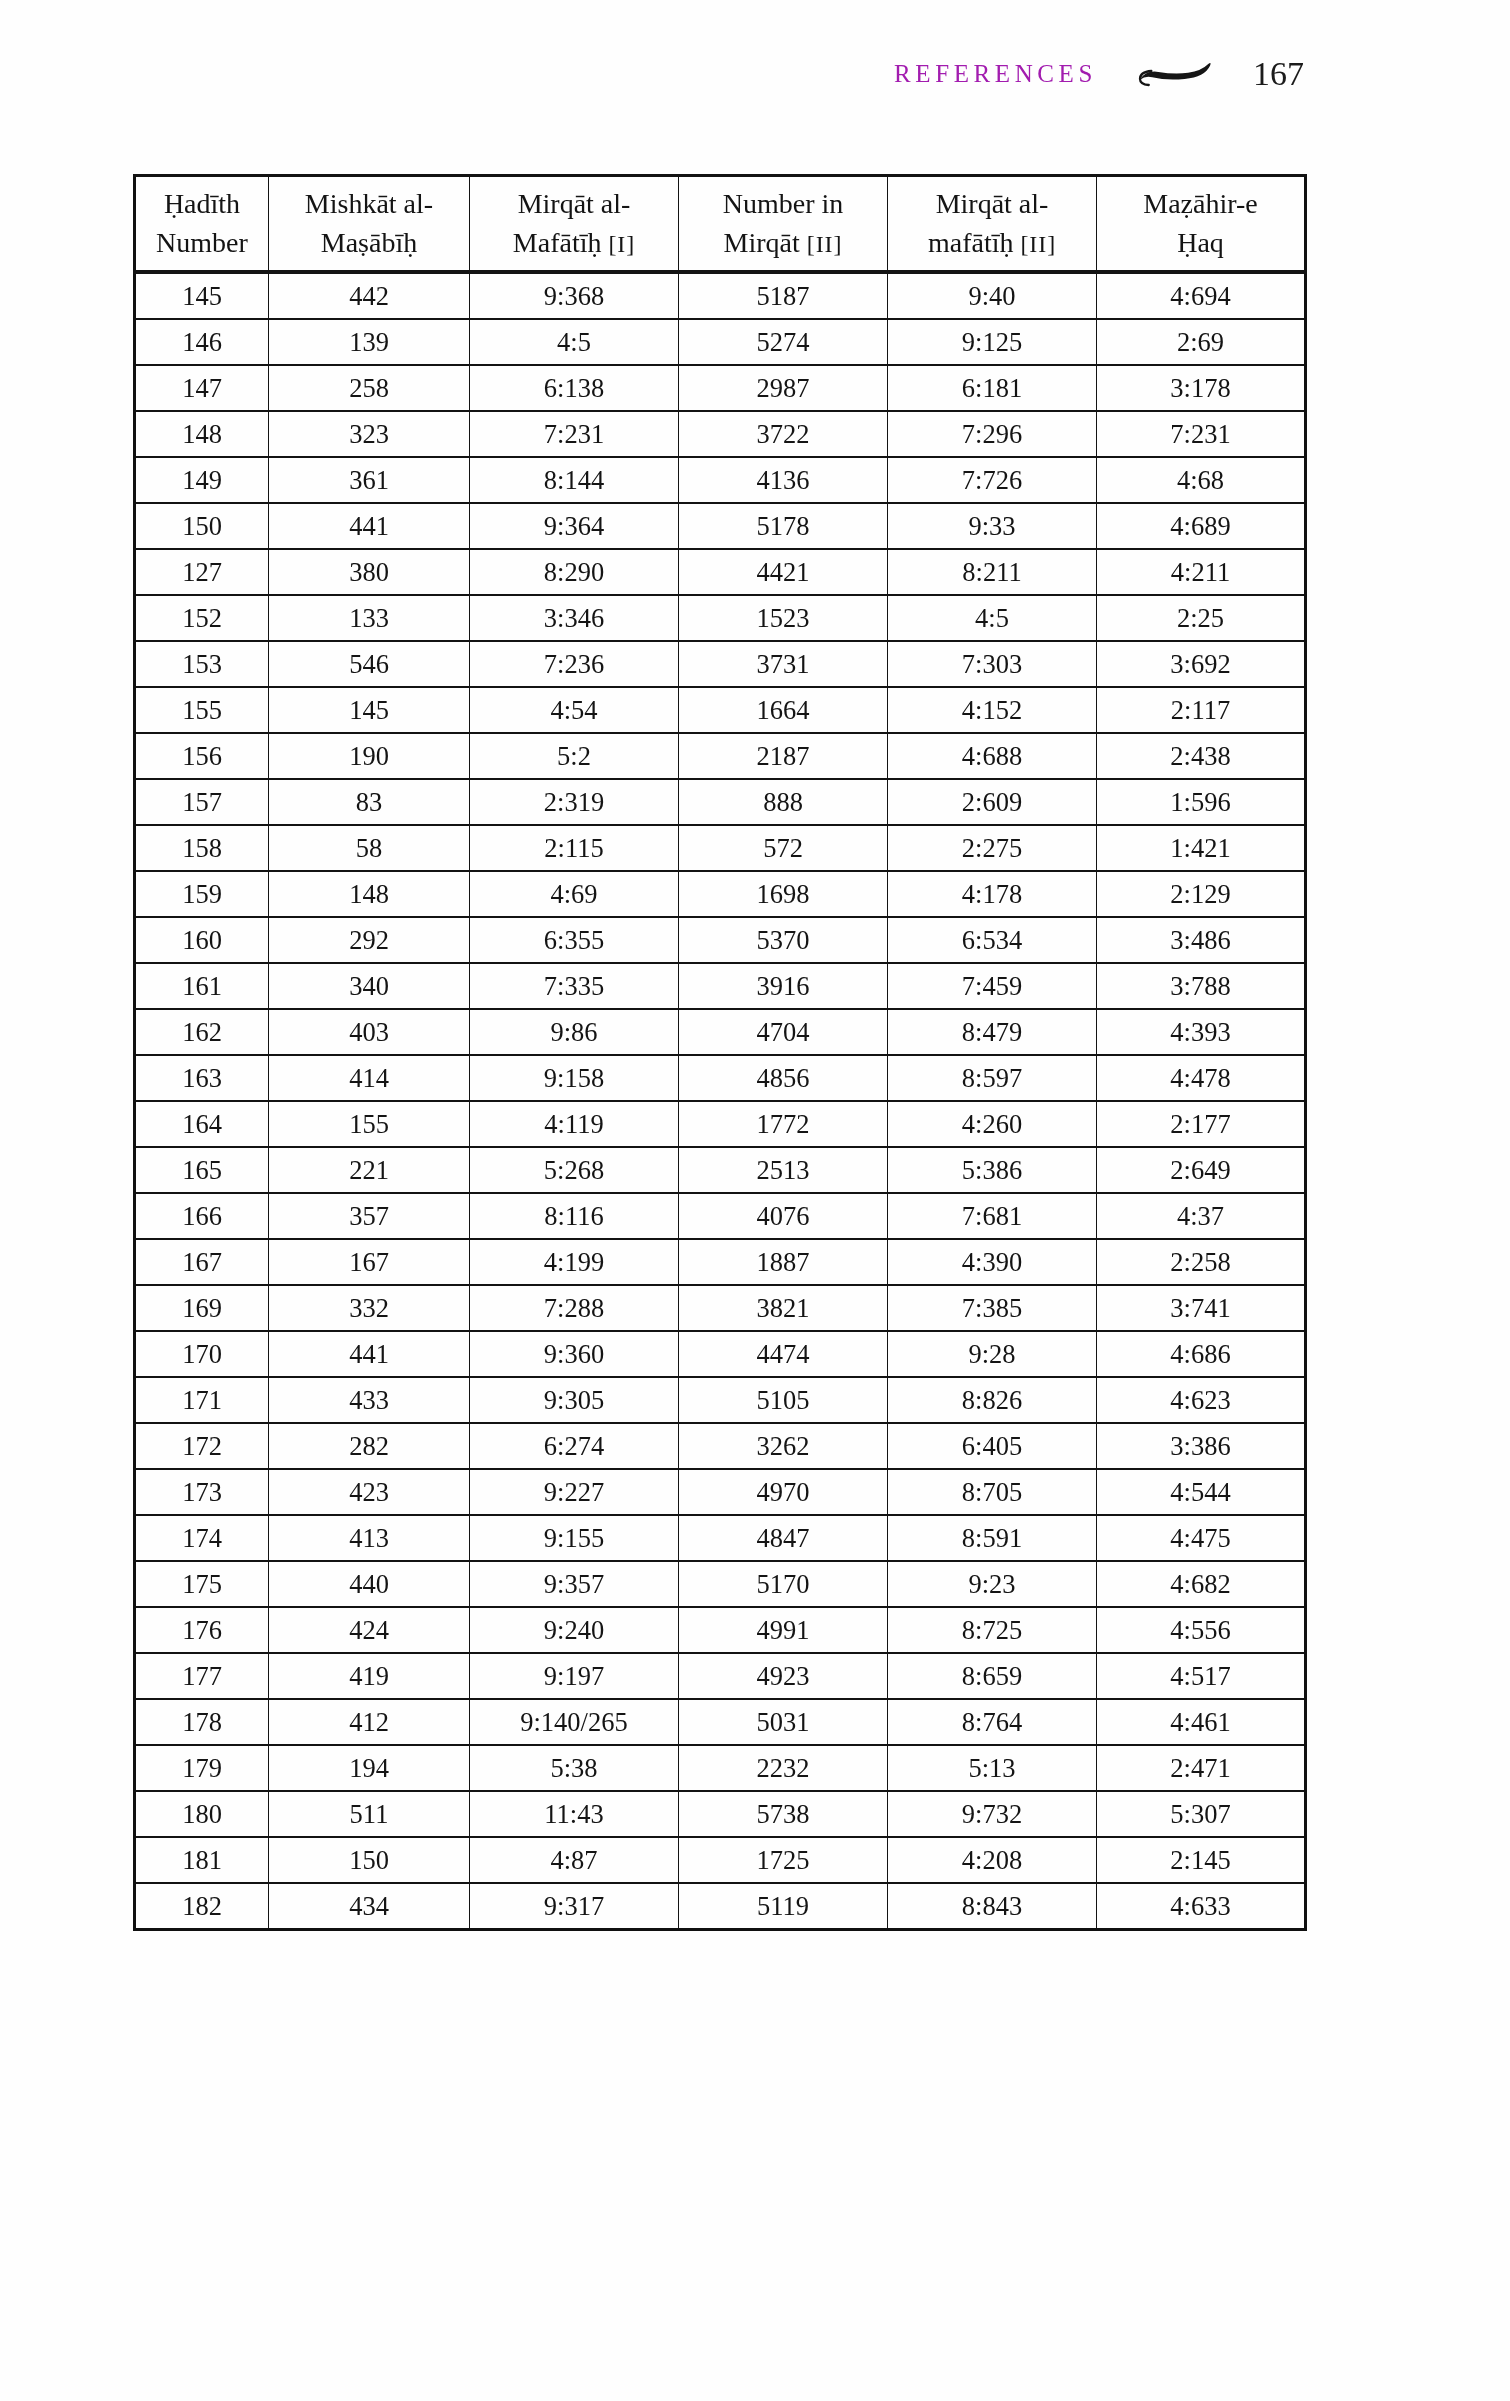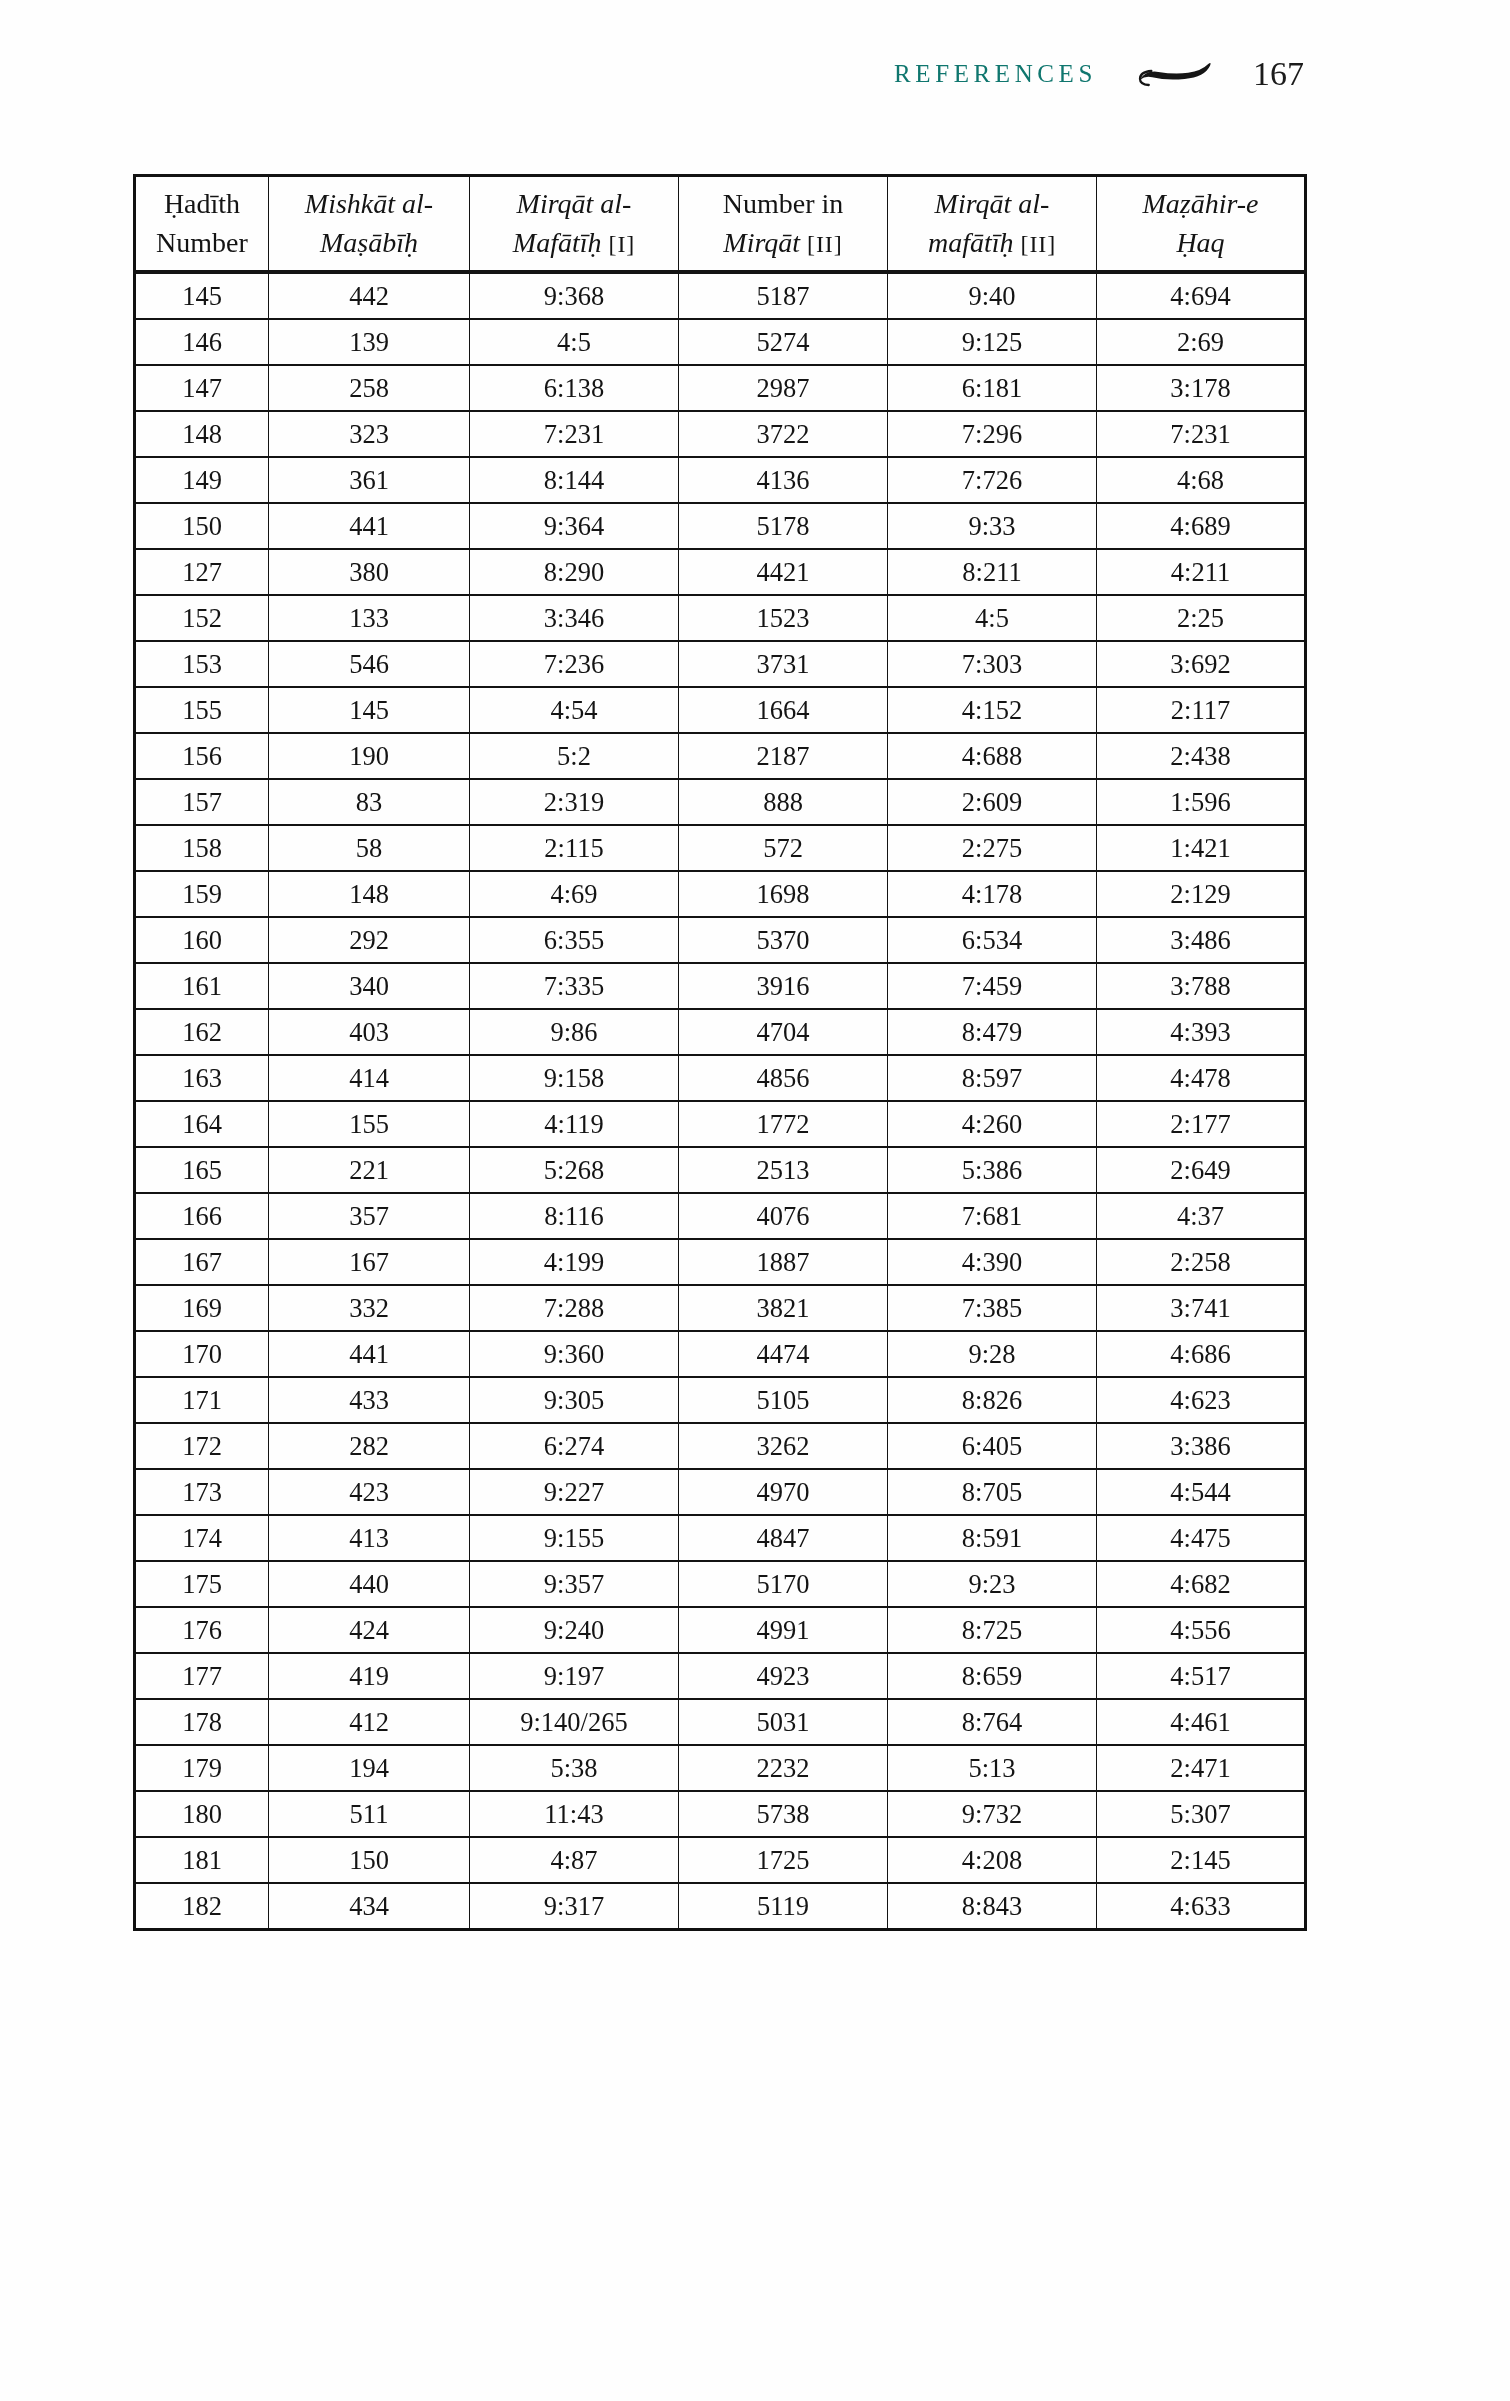--- a/index.html
+++ b/index.html
@@ -13,21 +13,21 @@
   
   .page-header {
     position: absolute;
     top: 55px; left: 894px; width: 410px;
     display: flex; align-items: center; justify-content: space-between;
   }
   .running-title {
     font-size: 25px;
     letter-spacing: 4.6px;
     font-weight: normal;
-    color: #0f766e;
+    color: #a21caf;
     white-space: nowrap;
   }
   .ornament { width: 84px; height: 31px; display: block; }
   .page-number { font-size: 34px; color: #1b1b1b; }
 
   
   table.ref-table {
     position: absolute;
     left: 133px; top: 174px;
     width: 1171px;
@@ -51,21 +51,21 @@
     vertical-align: middle;
     text-align: center;
   }
   .ref-table tbody td {
     height: 44px;
     border-top-width: 2.7px;
     font-size: 26.5px;
     vertical-align: middle;
   }
   .hdr-line { display: block; }
-  .it { font-style: italic; }
+  .it { }
   .rm { font-style: normal; }
   .bracket { font-style: normal; font-size: 24px; letter-spacing: 0.9px; }
 </style>
 </head>
 <body>
 
 <div class="page-header">
   <span class="running-title">REFERENCES</span>
   <svg class="ornament" viewBox="0 0 96 34" aria-hidden="true">
     <path d="M8 23 q6 -11 21 -9 q18 3 34 1 q15 -2 23 -10 q4 -3 2 2 q-6 13 -29 15 q-21 2 -37 -2 q-8 -2 -14 3 z" fill="#151515"></path>

